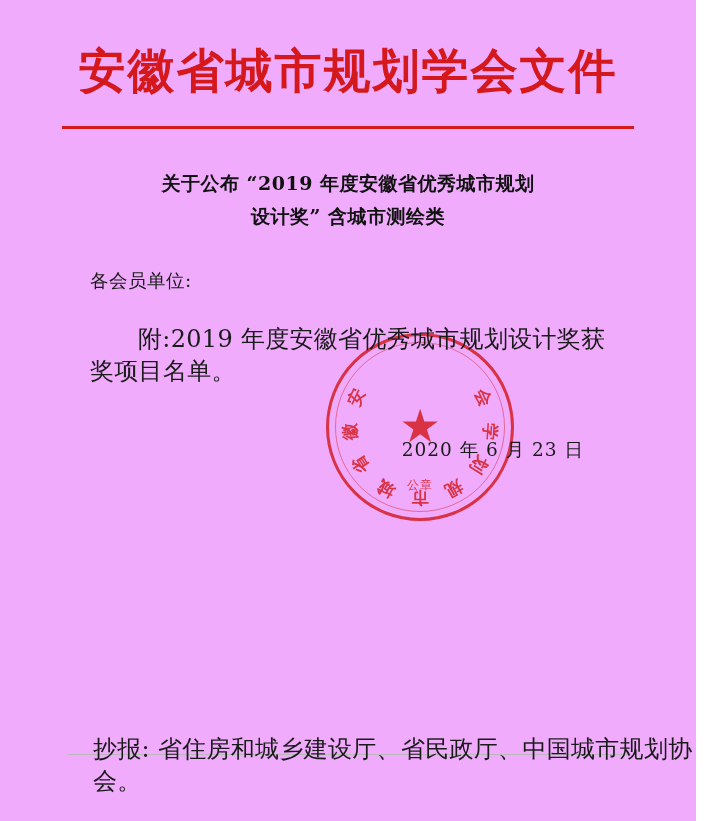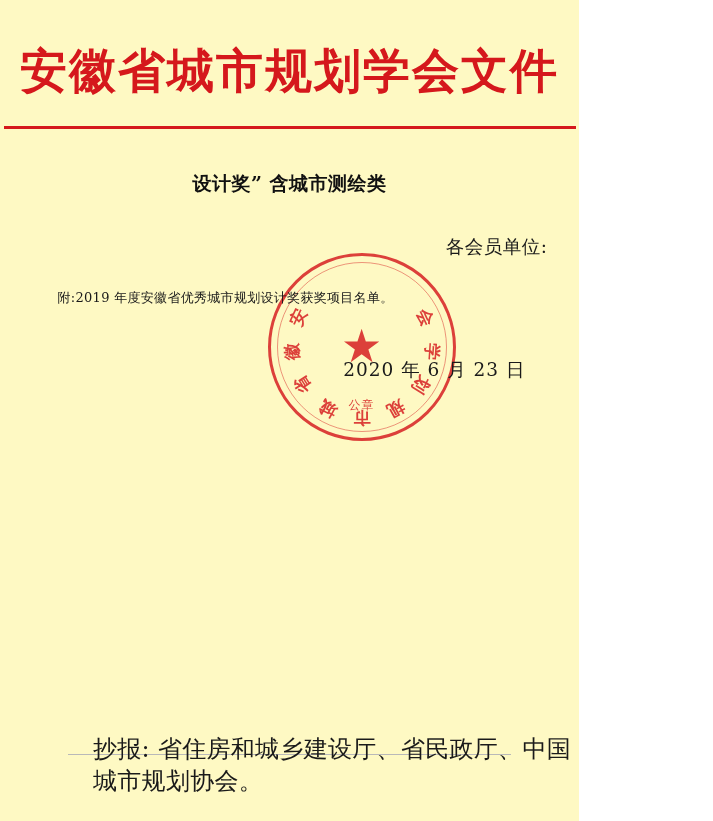--- a/index.html
+++ b/index.html
@@ -11,24 +11,24 @@
     height: 821px;
     background: #ffffff;
     font-family: "DejaVu Serif", "Liberation Serif", serif;
     color: #1a1a1a;
     overflow: hidden;
     position: relative;
   }
 
   .page {
     position: relative;
-    width: 579px;
+    width: 696px;
     height: 821px;
     box-sizing: border-box;
-    background: #fef9c3;
+    background: #f0abfc;
   }
 
   
   .doc-header {
     padding-top: 44px;
     text-align: center;
   }
   .doc-title {
     font-family: "DejaVu Serif", "Liberation Serif", serif;
     font-weight: bold;
@@ -68,33 +68,32 @@
 
   
   .body-wrap {
     margin: 34px auto 0 auto;
     width: 516px;
   }
   .salutation {
     font-size: 18.5px;
     letter-spacing: 0.5px;
     margin-bottom: 10px;
-    text-align: right;
   }
   .para {
     font-size: 18.5px;
     line-height: 1.95;
     text-align: justify;
     text-justify: inter-ideograph;
     letter-spacing: 0.3px;
     text-indent: 2em;
   }
   .attachment {
     margin-top: 30px;
-    font-size: 13px;
+    font-size: 24px;
     letter-spacing: 0.3px;
     text-indent: 2em;
     position: relative;
     z-index: 3;
   }
 
   
   .sign-block {
     margin-top: 44px;
     position: relative;
@@ -186,20 +185,21 @@
 <body>
 
 <div class="page">
 
   <div class="doc-header">
     <div class="doc-title">安徽省城市规划学会文件</div>
     <div class="red-rule"></div>
   </div>
 
   <div class="subject">
+    <span class="line1">关于公布 “2019 年度安徽省优秀城市规划</span>
     <span class="line2">设计奖” 含城市测绘类</span>
   </div>
 
   <div class="body-wrap">
     <div class="salutation">各会员单位:</div>
     <div class="attachment">附:2019 年度安徽省优秀城市规划设计奖获奖项目名单。</div>
 
     <div class="sign-block">
 
       <div class="seal">

